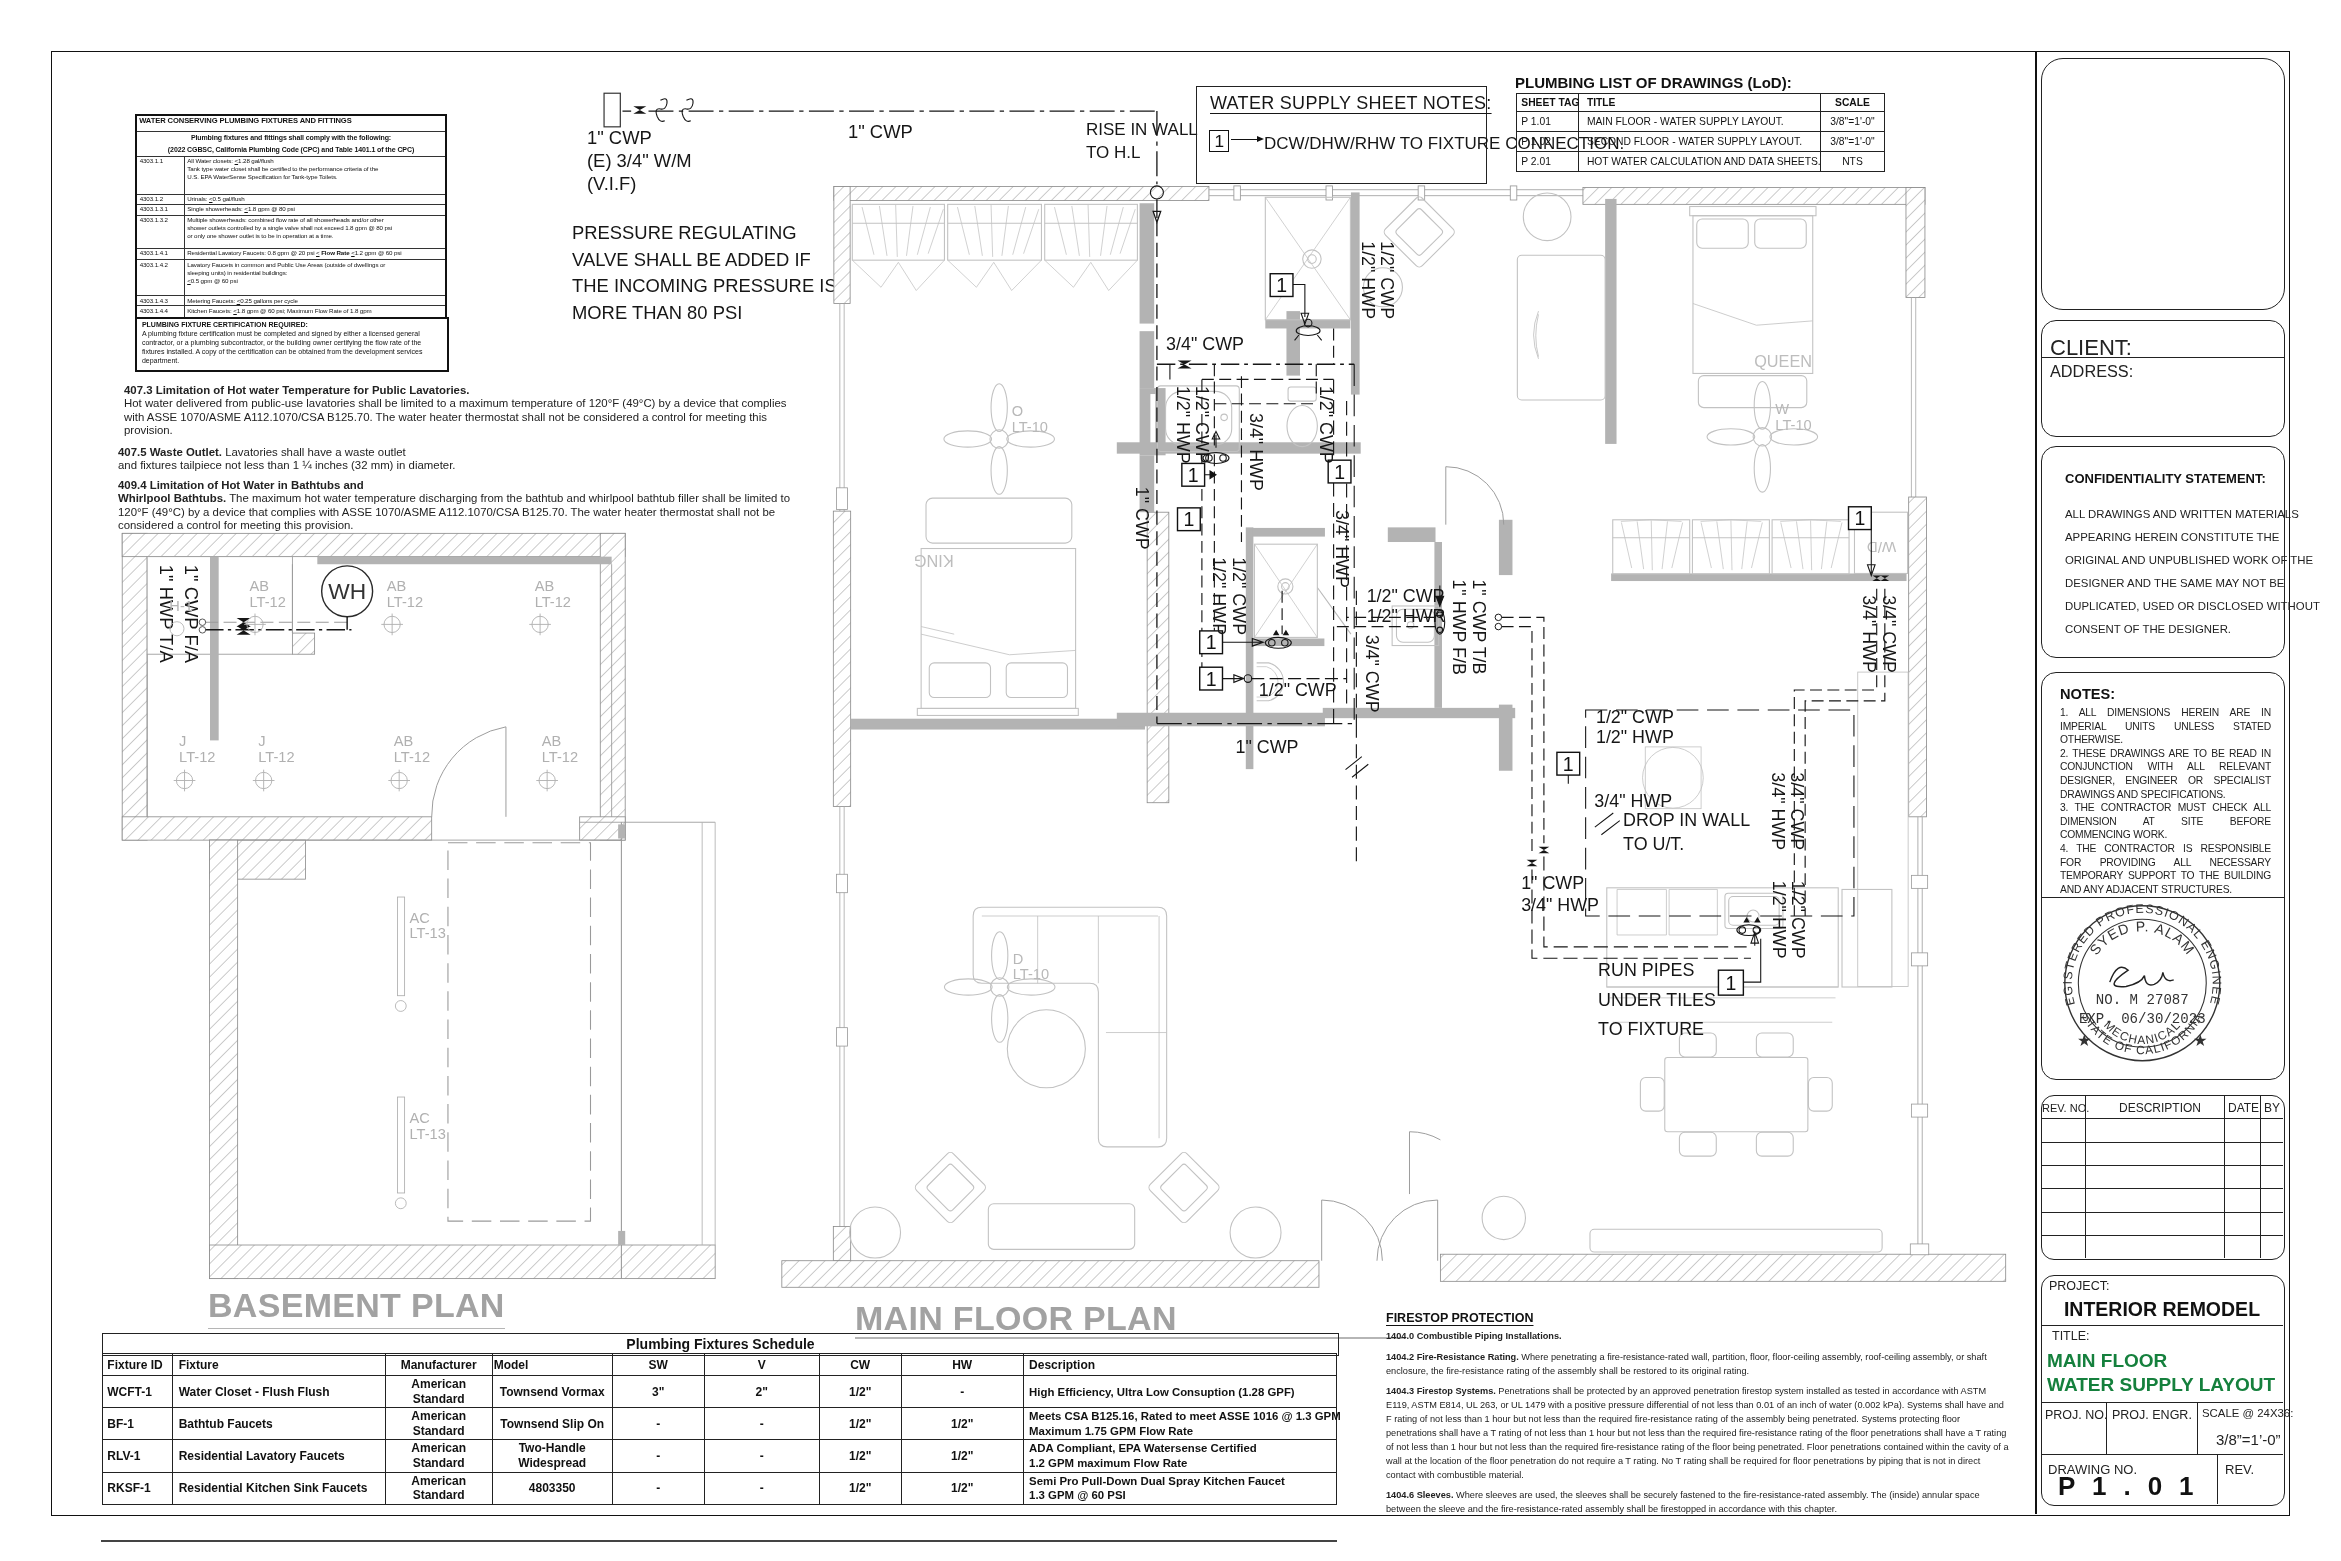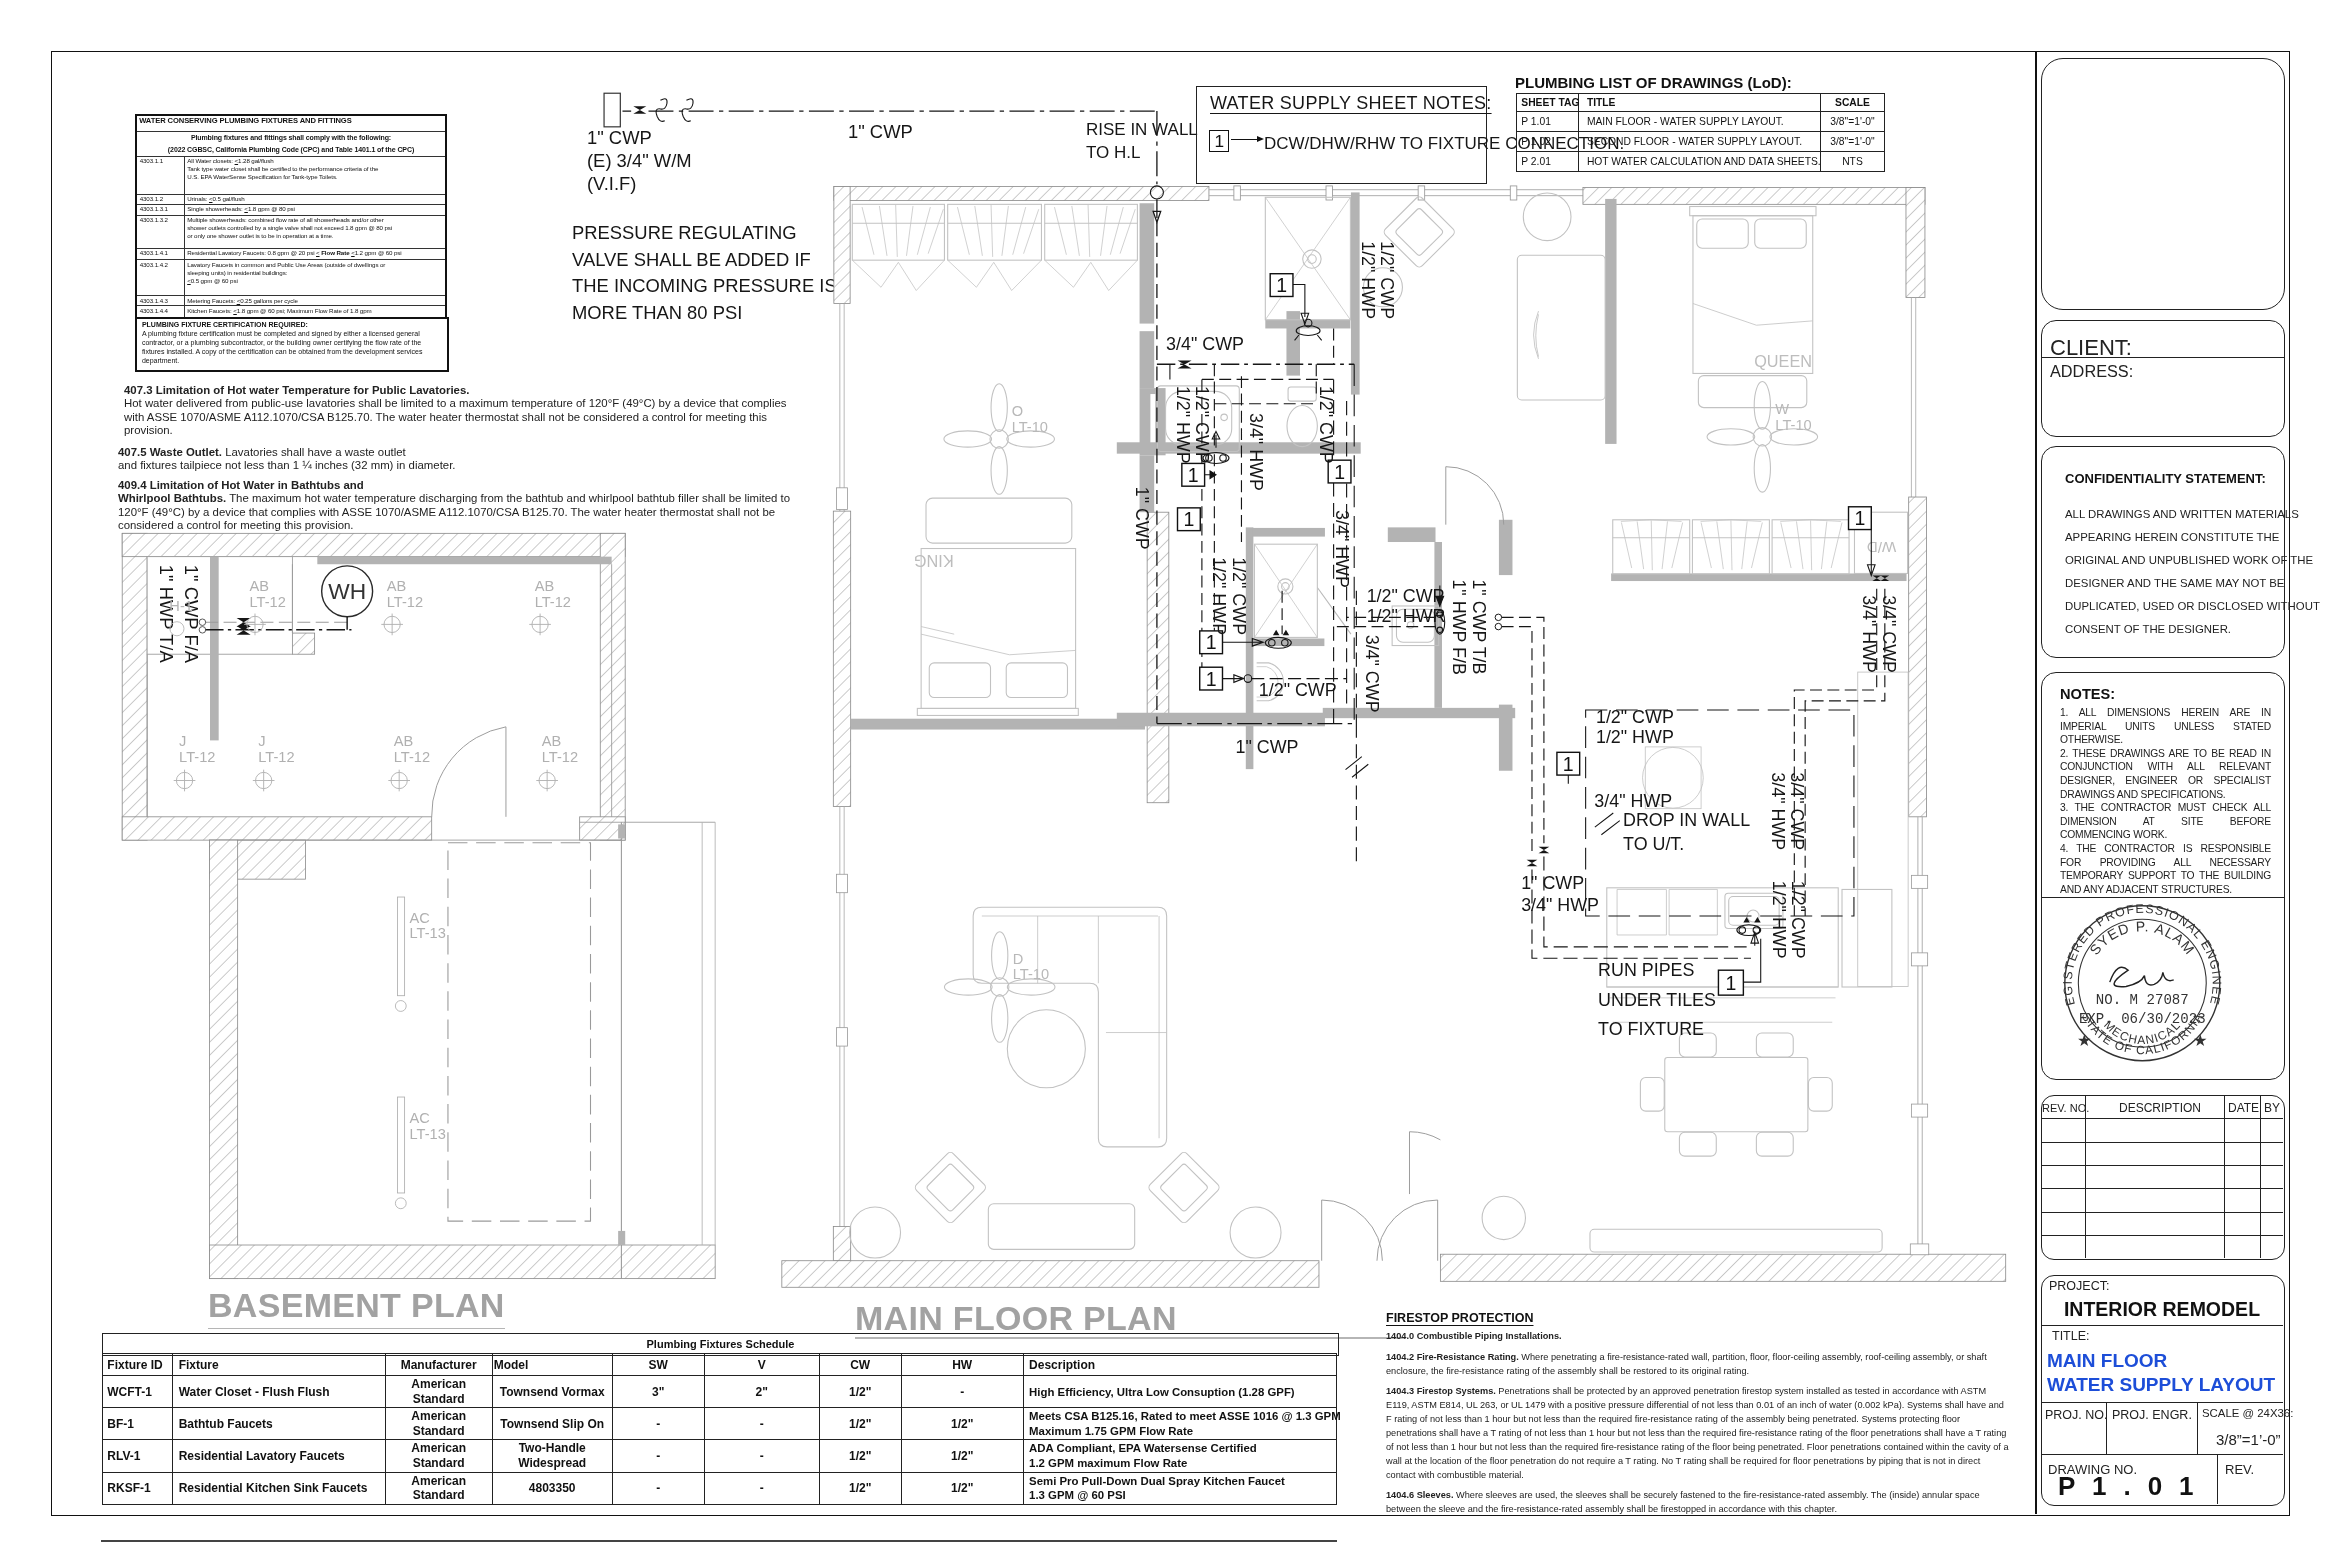--- a/index.html
+++ b/index.html
@@ -143,21 +143,21 @@
 <div style="height:4.3px;"></div>
 <div><b>1404.0 Combustible Piping Installations.</b></div>
 <div style="height:6.5px;"></div>
 <div><b>1404.2 Fire-Resistance Rating.</b> Where penetrating a fire-resistance-rated wall, partition, floor, floor-ceiling assembly, roof-ceiling assembly, or shaft enclosure, the fire-resistance rating of the assembly shall be restored to its original rating.</div>
 <div style="height:6.5px;"></div>
 <div><b>1404.3 Firestop Systems.</b> Penetrations shall be protected by an approved penetration firestop system installed as tested in accordance with ASTM E119, ASTM E814, UL 263, or UL 1479 with a positive pressure differential of not less than 0.01 of an inch of water (0.002 kPa). Systems shall have and F rating of not less than 1 hour but not less than the required fire-resistance rating of the assembly being penetrated. Systems protecting floor penetrations shall have a T rating of not less than 1 hour but not less than the required fire-resistance rating of the floor penetrations shall have a T rating of not less than 1 hour but not less than the required fire-resistance rating of the floor being penetrated. Floor penetrations contained within the cavity of a wall at the location of the floor penetration do not require a T rating. No T rating shall be required for floor penetrations by piping that is not in direct<br>contact with combustible material.</div>
 <div style="height:5.4px;"></div>
 <div><b>1404.6 Sleeves.</b> Where sleeves are used, the sleeves shall be securely fastened to the fire-resistance-rated assembly. The (inside) annular space between the sleeve and the fire-resistance-rated assembly shall be firestopped in accordance with this chapter.</div>
 </div>
 
-<div class="abs" style="left:102px;top:1333px;width:1235px;height:20.6px;border:1.4px solid #222;font-size:11px;font-weight:bold;color:#111;text-align:center;line-height:20.6px;">Plumbing Fixtures Schedule</div>
+<div class="abs" style="left:102px;top:1333px;width:1235px;height:20.6px;border:1.4px solid #222;font-size:14px;font-weight:bold;color:#111;text-align:center;line-height:20.6px;">Plumbing Fixtures Schedule</div>
 
 <table class="abs" style="left:102px;top:1353px;width:1235px;font-size:12px;color:#111;font-weight:bold;table-layout:fixed;">
 <tbody>
         <tr style="height:22px;">
 <td style="border:1.4px solid #222;width:64px;padding-left:4.3px;">Fixture ID</td>
 <td style="border:1.4px solid #222;width:205px;padding-left:5.4px;">Fixture</td>
 <td style="border:1.4px solid #222;width:104px;text-align:center;">Manufacturer</td>
 <td style="border:1.4px solid #222;width:117px;margin-left:28px;">Model</td>
 <td style="border:1.4px solid #222;width:89px;text-align:center;">SW</td>
 <td style="border:1.4px solid #222;width:112px;text-align:center;">V</td>
@@ -243,21 +243,21 @@
 <div class="abs" style="left:2041px;top:1165px;width:242px;height:1.1px;background:#222;"></div>
 <div class="abs" style="left:2041px;top:1188px;width:242px;height:1.1px;background:#222;"></div>
 <div class="abs" style="left:2041px;top:1212px;width:242px;height:1.1px;background:#222;"></div>
 <div class="abs" style="left:2041px;top:1235px;width:242px;height:1.1px;background:#222;"></div>
 
 <div class="abs" style="left:2041px;top:1275px;width:242px;height:229px;border:1.6px solid #222;border-radius:13px;"></div>
 <div class="abs" style="left:2049px;top:1279px;font-size:12.5px;color:#222;">PROJECT:</div>
 <div class="abs" style="left:2041px;top:1298px;width:242px;font-size:19.5px;font-weight:bold;text-align:center;color:#111;">INTERIOR REMODEL</div>
 <div class="abs" style="left:2041px;top:1325px;width:242px;height:1.1px;background:#222;"></div>
 <div class="abs" style="left:2052px;top:1329px;font-size:12.5px;color:#222;">TITLE:</div>
-<div class="abs" style="left:2047px;top:1349px;font-size:19px;font-weight:bold;line-height:24.4px;color:#1d4ed8;">MAIN FLOOR<br>WATER SUPPLY LAYOUT</div>
+<div class="abs" style="left:2047px;top:1349px;font-size:19px;font-weight:bold;line-height:24.4px;color:#15803d;">MAIN FLOOR<br>WATER SUPPLY LAYOUT</div>
 <div class="abs" style="left:2041px;top:1402px;width:242px;height:1.1px;background:#222;"></div>
 <div class="abs" style="left:2045px;top:1408px;font-size:12.5px;color:#222;">PROJ. NO.</div>
 <div class="abs" style="left:2112px;top:1408px;font-size:12.5px;color:#222;">PROJ. ENGR.</div>
 <div class="abs" style="left:2202px;top:1407px;font-size:11.4px;color:#222;">SCALE @ 24X36:</div>
 <div class="abs" style="left:2216px;top:1431px;font-size:15px;color:#222;">3/8”=1’-0”</div>
 <div class="abs" style="left:2106px;top:1402px;width:1.1px;height:52px;background:#222;"></div>
 <div class="abs" style="left:2197px;top:1402px;width:1.1px;height:52px;background:#222;"></div>
 <div class="abs" style="left:2041px;top:1454px;width:242px;height:1.1px;background:#222;"></div>
 <div class="abs" style="left:2048px;top:1462px;font-size:13px;color:#222;">DRAWING NO.</div>
 <div class="abs" style="left:2225px;top:1462px;font-size:13px;color:#222;">REV.</div>

